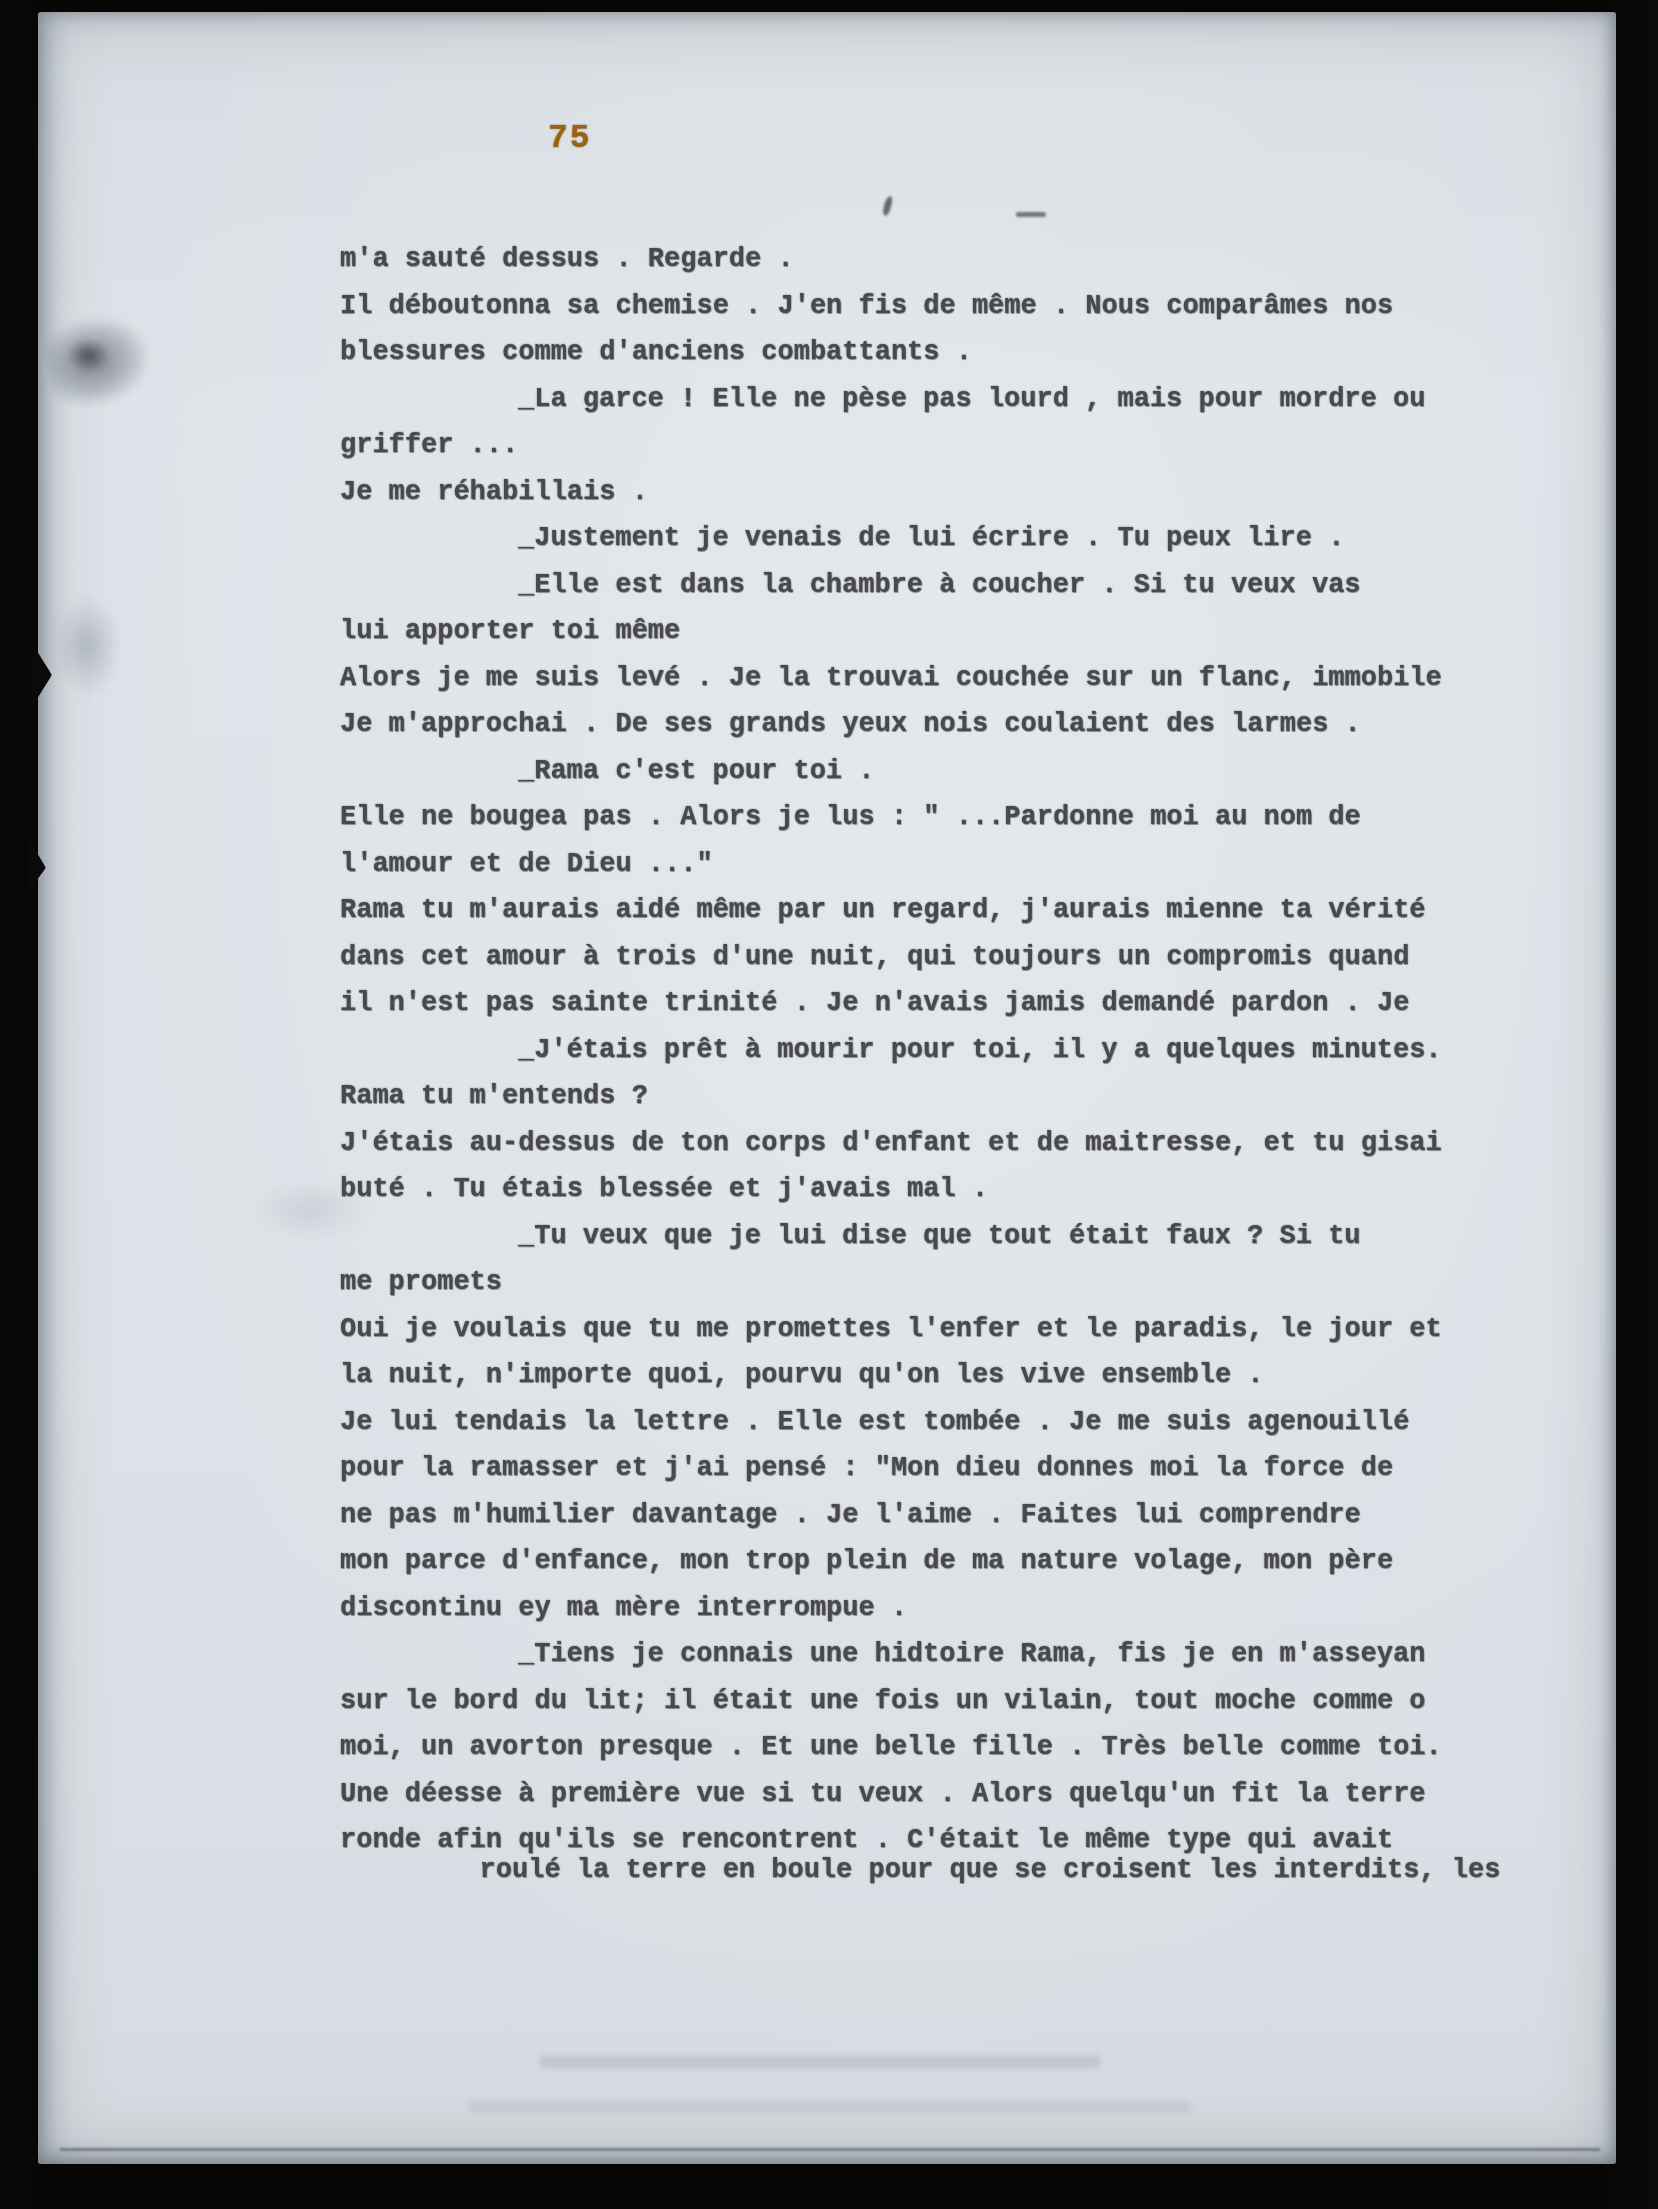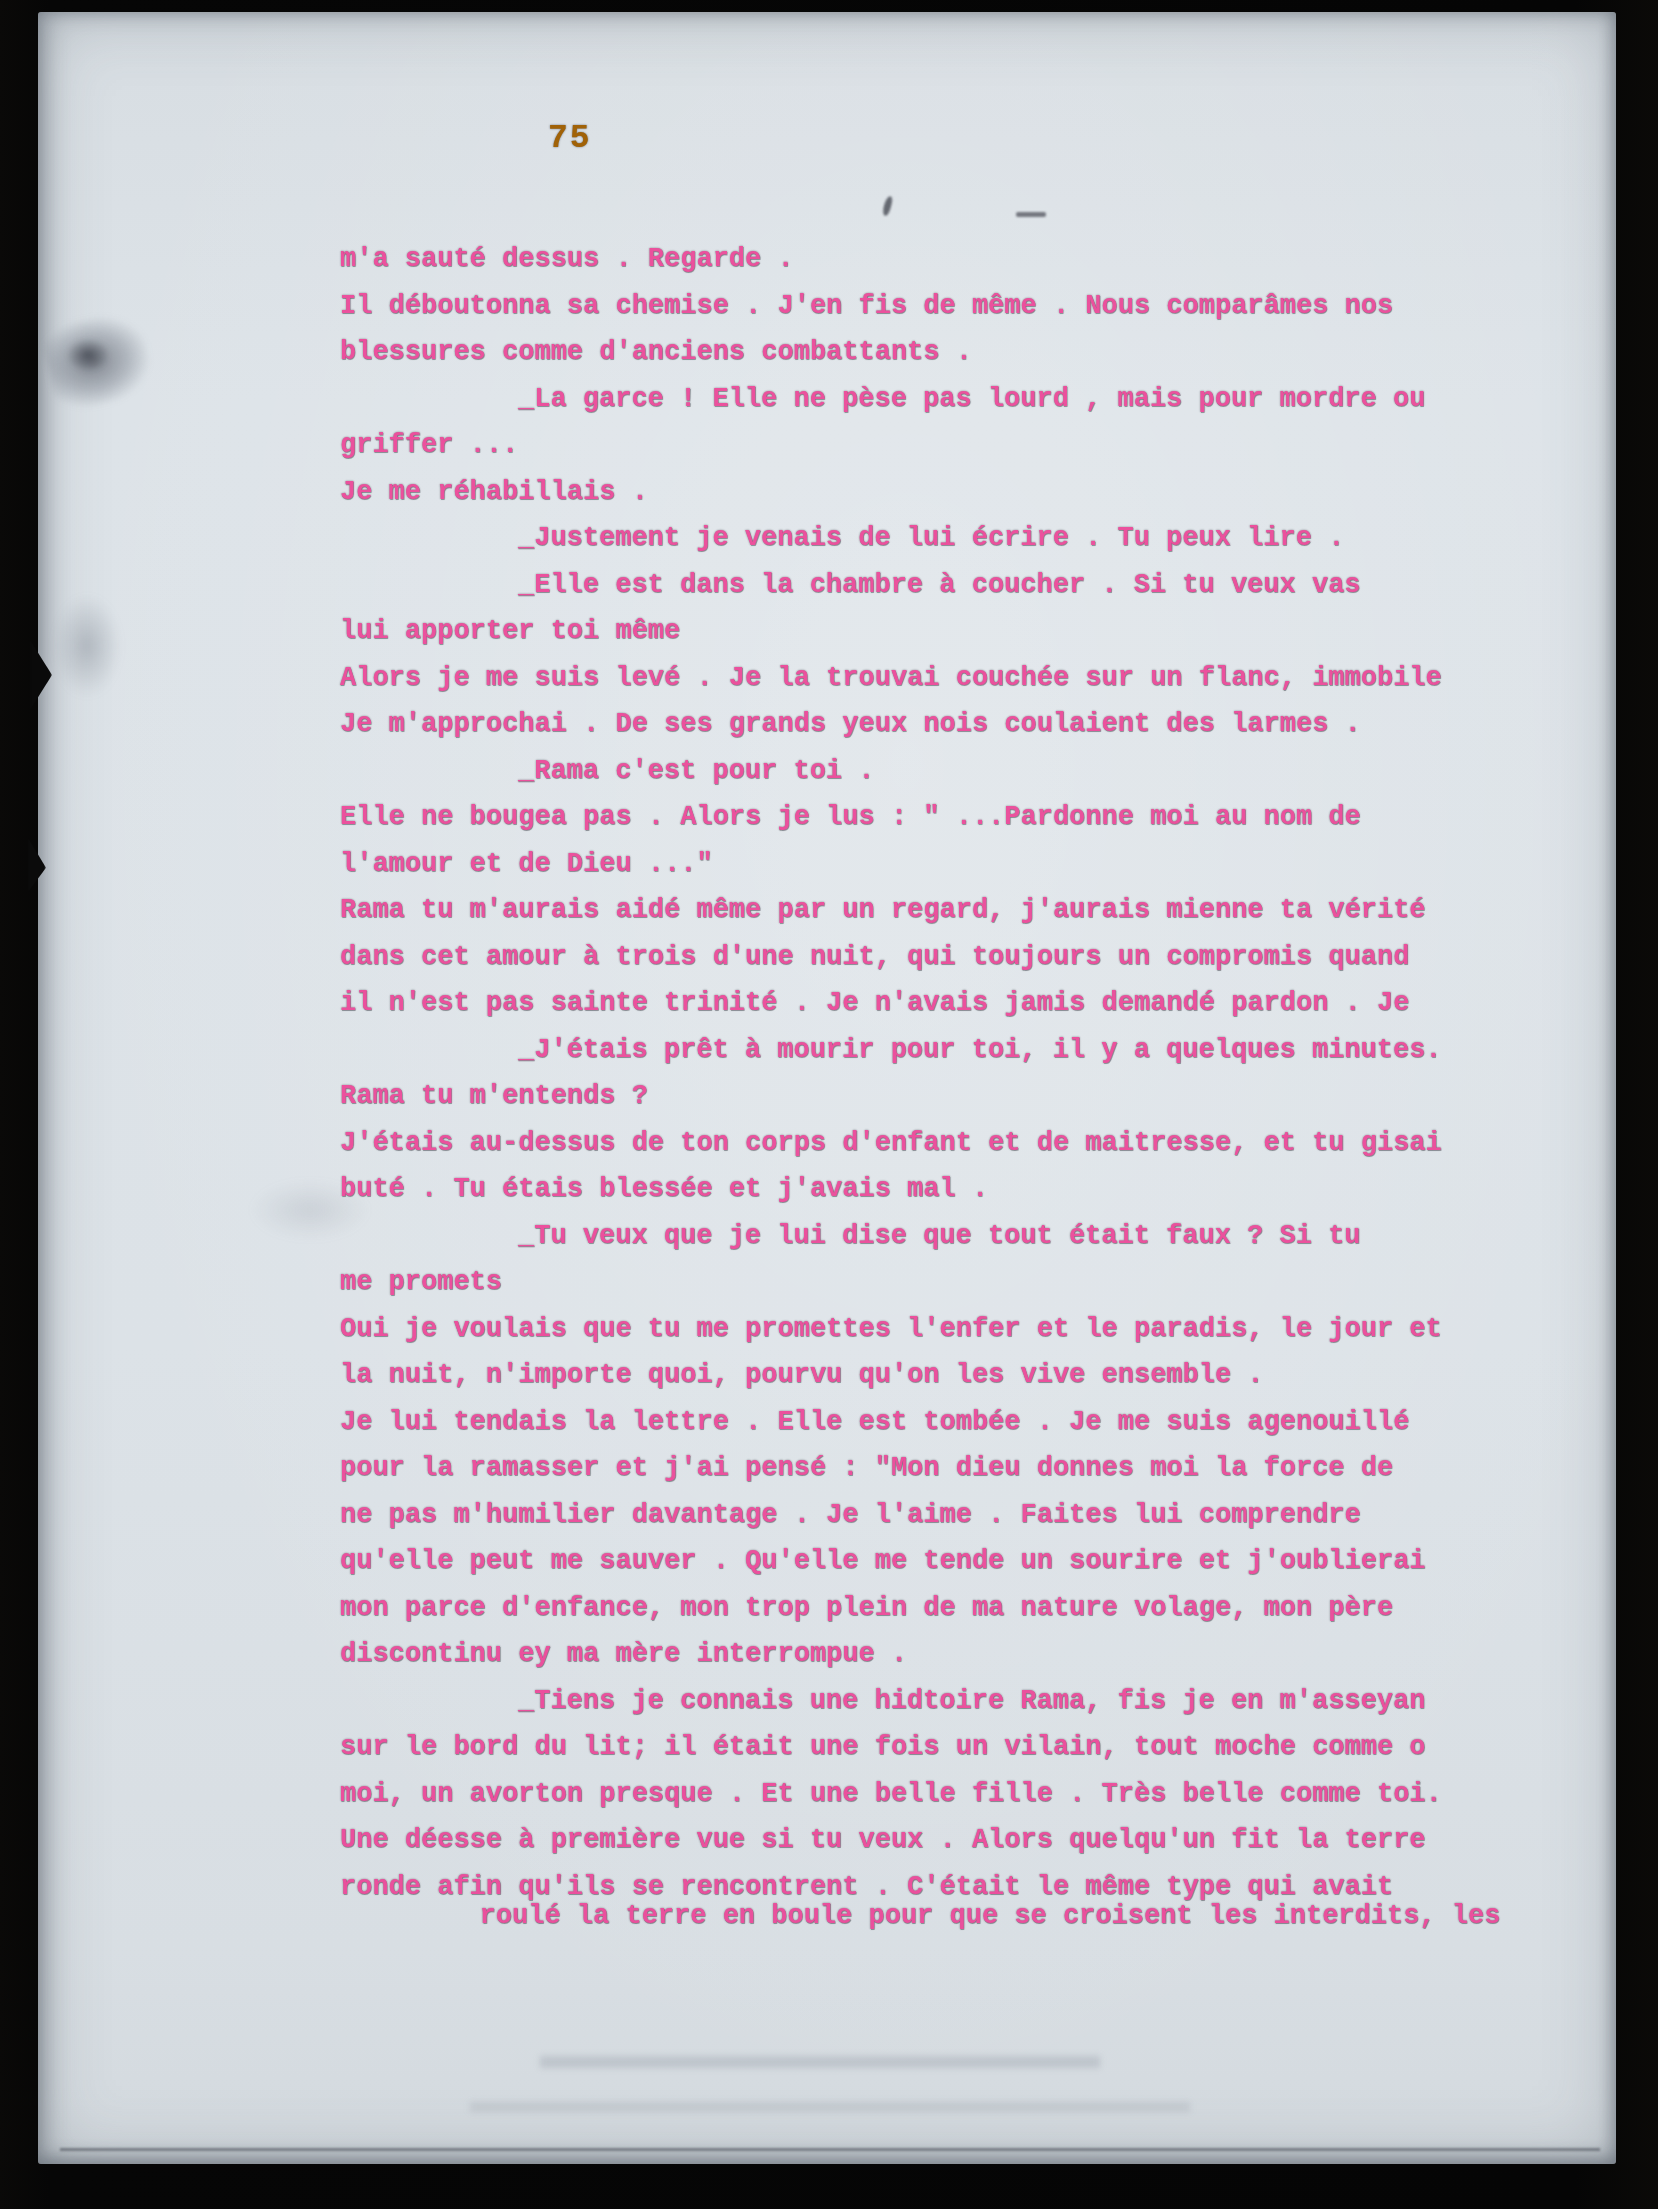--- a/index.html
+++ b/index.html
@@ -22,21 +22,21 @@
       inset 0 -8px 16px rgba(60,68,78,.25);
     border-radius:3px;
   }
   .paper-bottom-line{
     position:absolute;left:60px;top:2148px;width:1540px;height:3px;
     background:rgba(40,45,55,.45);filter:blur(1px);
   }
   .text-layer{
     position:absolute;left:340px;top:236px;width:1300px;
     font-weight:bold;font-size:27px;line-height:46.5px;
-    color:#ec4899;
+    color:#404040;
     text-shadow:0 0 2px rgba(25,26,35,.55), .6px .6px 0 rgba(25,26,35,.35);
     opacity:.94;
   }
   .line{white-space:pre;}
   .line.indent{padding-left:178px;}
   .line.squeeze{margin-top:-17px;text-align:center;}
   .page-number{
     position:absolute;left:548px;top:120px;
     font-weight:bold;font-size:33px;color:#a16207;
     text-shadow:0 0 2px rgba(25,26,35,.6);
@@ -130,21 +130,20 @@
     <div class="line">Rama tu m'entends ?</div>
     <div class="line">J'étais au-dessus de ton corps d'enfant et de maitresse, et tu gisai</div>
     <div class="line">buté . Tu étais blessée et j'avais mal .</div>
     <div class="line indent">_Tu veux que je lui dise que tout était faux ? Si tu</div>
     <div class="line">me promets</div>
     <div class="line">Oui je voulais que tu me promettes l'enfer et le paradis, le jour et</div>
     <div class="line">la nuit, n'importe quoi, pourvu qu'on les vive ensemble .</div>
     <div class="line">Je lui tendais la lettre . Elle est tombée . Je me suis agenouillé</div>
     <div class="line">pour la ramasser et j'ai pensé : "Mon dieu donnes moi la force de</div>
     <div class="line">ne pas m'humilier davantage . Je l'aime . Faites lui comprendre</div>
-    <div class="line">qu'elle peut me sauver . Qu'elle me tende un sourire et j'oublierai</div>
     <div class="line">mon parce d'enfance, mon trop plein de ma nature volage, mon père</div>
     <div class="line">discontinu ey ma mère interrompue .</div>
     <div class="line indent">_Tiens je connais une hidtoire Rama, fis je en m'asseyan</div>
     <div class="line">sur le bord du lit; il était une fois un vilain, tout moche comme o</div>
     <div class="line">moi, un avorton presque . Et une belle fille . Très belle comme toi.</div>
     <div class="line">Une déesse à première vue si tu veux . Alors quelqu'un fit la terre</div>
     <div class="line">ronde afin qu'ils se rencontrent . C'était le même type qui avait</div>
     <div class="line squeeze">roulé la terre en boule pour que se croisent les interdits, les</div>
   </div>
 

